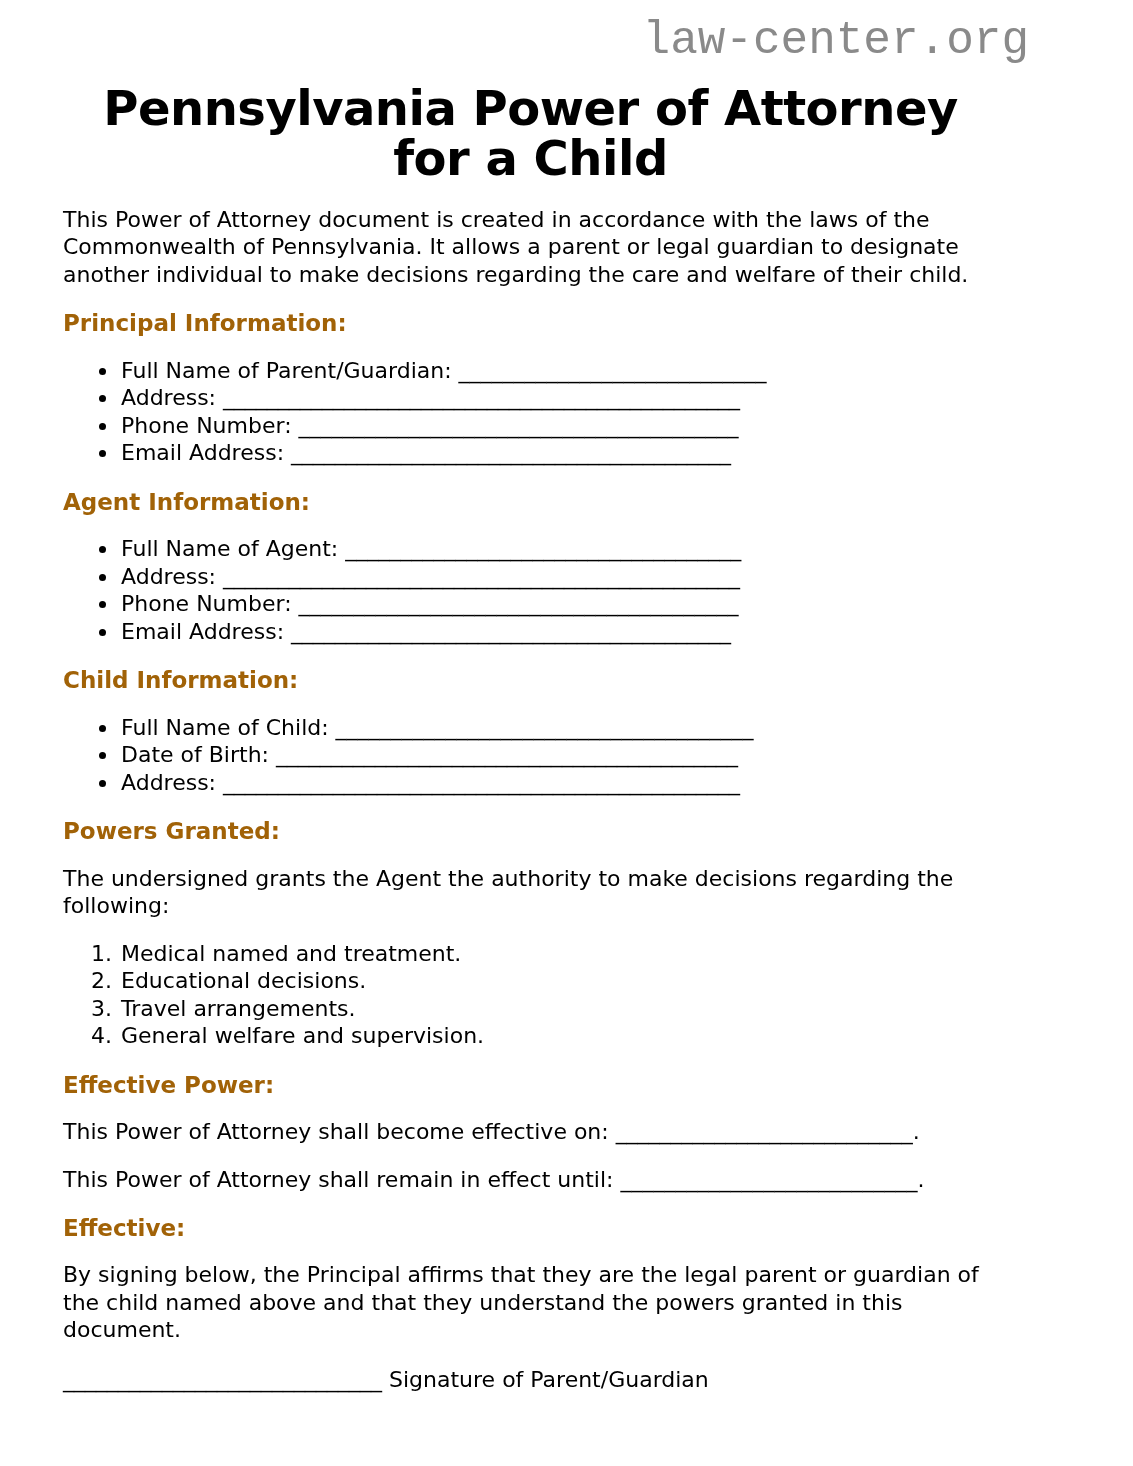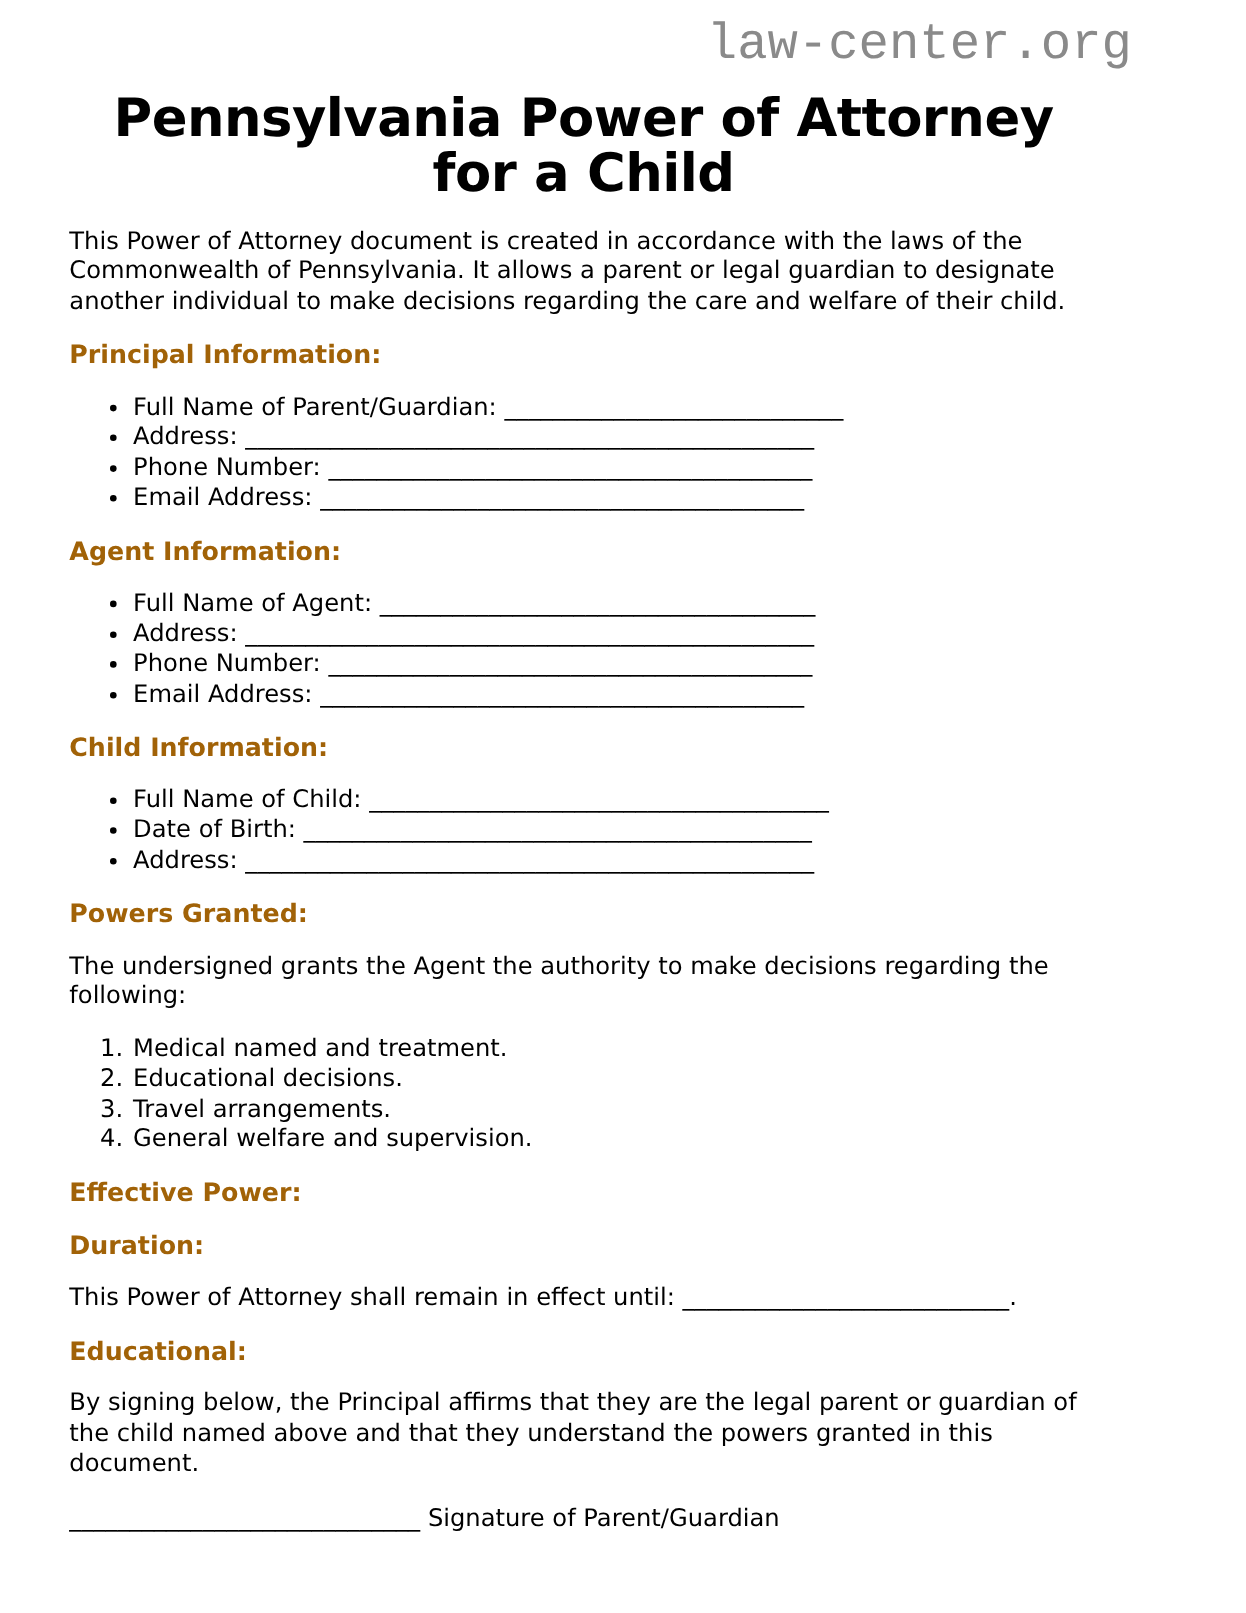--- a/index.html
+++ b/index.html
@@ -106,25 +106,25 @@
   <h3 class="section-heading">Powers Granted:</h3>
   <p>The undersigned grants the Agent the authority to make decisions regarding the following:</p>
   <ol class="powers-list">
     <li>Medical named and treatment.</li>
     <li>Educational decisions.</li>
     <li>Travel arrangements.</li>
     <li>General welfare and supervision.</li>
   </ol>
 
   <h3 class="section-heading">Effective Power:</h3>
+  <p>This Power of Attorney shall become effective on: ___________________________.</p>
 
-  <h3 class="section-heading">Duration:</h3>
   <p>This Power of Attorney shall remain in effect until: ___________________________.</p>
 
-  <h3 class="section-heading">Educational:</h3>
+  <h3 class="section-heading">Effective:</h3>
   <p>By signing below, the Principal affirms that they are the legal parent or guardian of the child named above and that they understand the powers granted in this document.</p>
 
   <p class="sig-row">
     <span class="sig-blank">_____________________________</span>
     <span class="sig-label">Signature of Parent/Guardian</span>
   </p>
 
 </div>
 
 </body></html>

